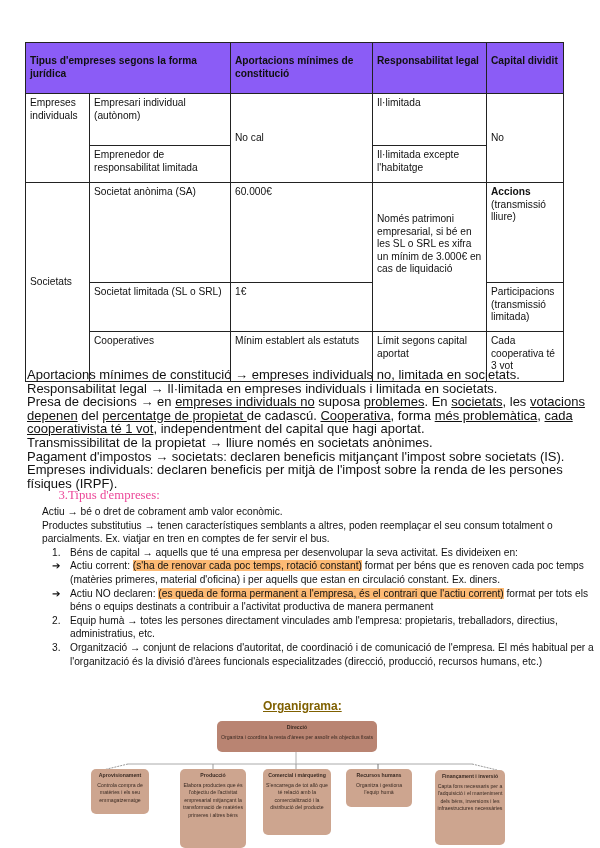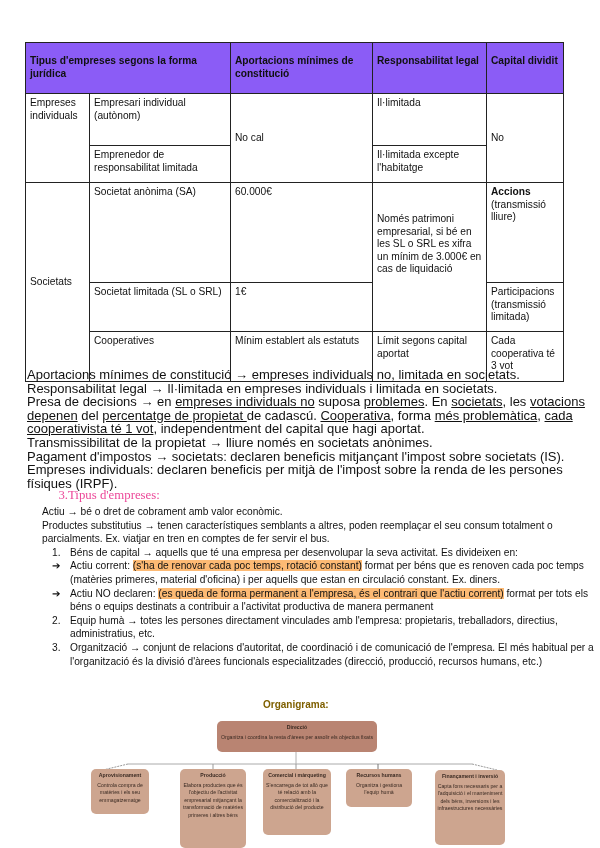--- a/index.html
+++ b/index.html
@@ -23,21 +23,21 @@
         color: #ec4899; font-size: 12.8px; text-align: right; }
   .h3 .num { display: inline-block; width: 18px; }
 
   .body2 { position: absolute; left: 42px; top: 505px; width: 560px; font-size: 10.2px; line-height: 13.6px; }
   .body2 p { margin: 0; }
   .li { position: relative; padding-left: 28px; }
   .li .mk { position: absolute; left: 10px; top: 0; }
   .hl { background: #fdba74; }
 
   .orglink { position: absolute; left: 263px; top: 699px; color: #7f6000; font-weight: bold;
-             font-size: 10px; }
+             text-decoration: underline; font-size: 12px; }
 
   .org { position: absolute; left: 0; top: 0; width: 600px; height: 848px; pointer-events: none; }
   .box { position: absolute; border-radius: 5px; color: #3a2a22; text-align: center;
          font-size: 5.2px; line-height: 7.5px; padding: 3px 2px; box-sizing: border-box; pointer-events: auto; }
   .box .t { font-weight: bold; display: block; margin-bottom: 2px; }
   .top { background: #b98472; }
   .sub { background: #cda58f; }
 </style>
 </head>
 <body>

